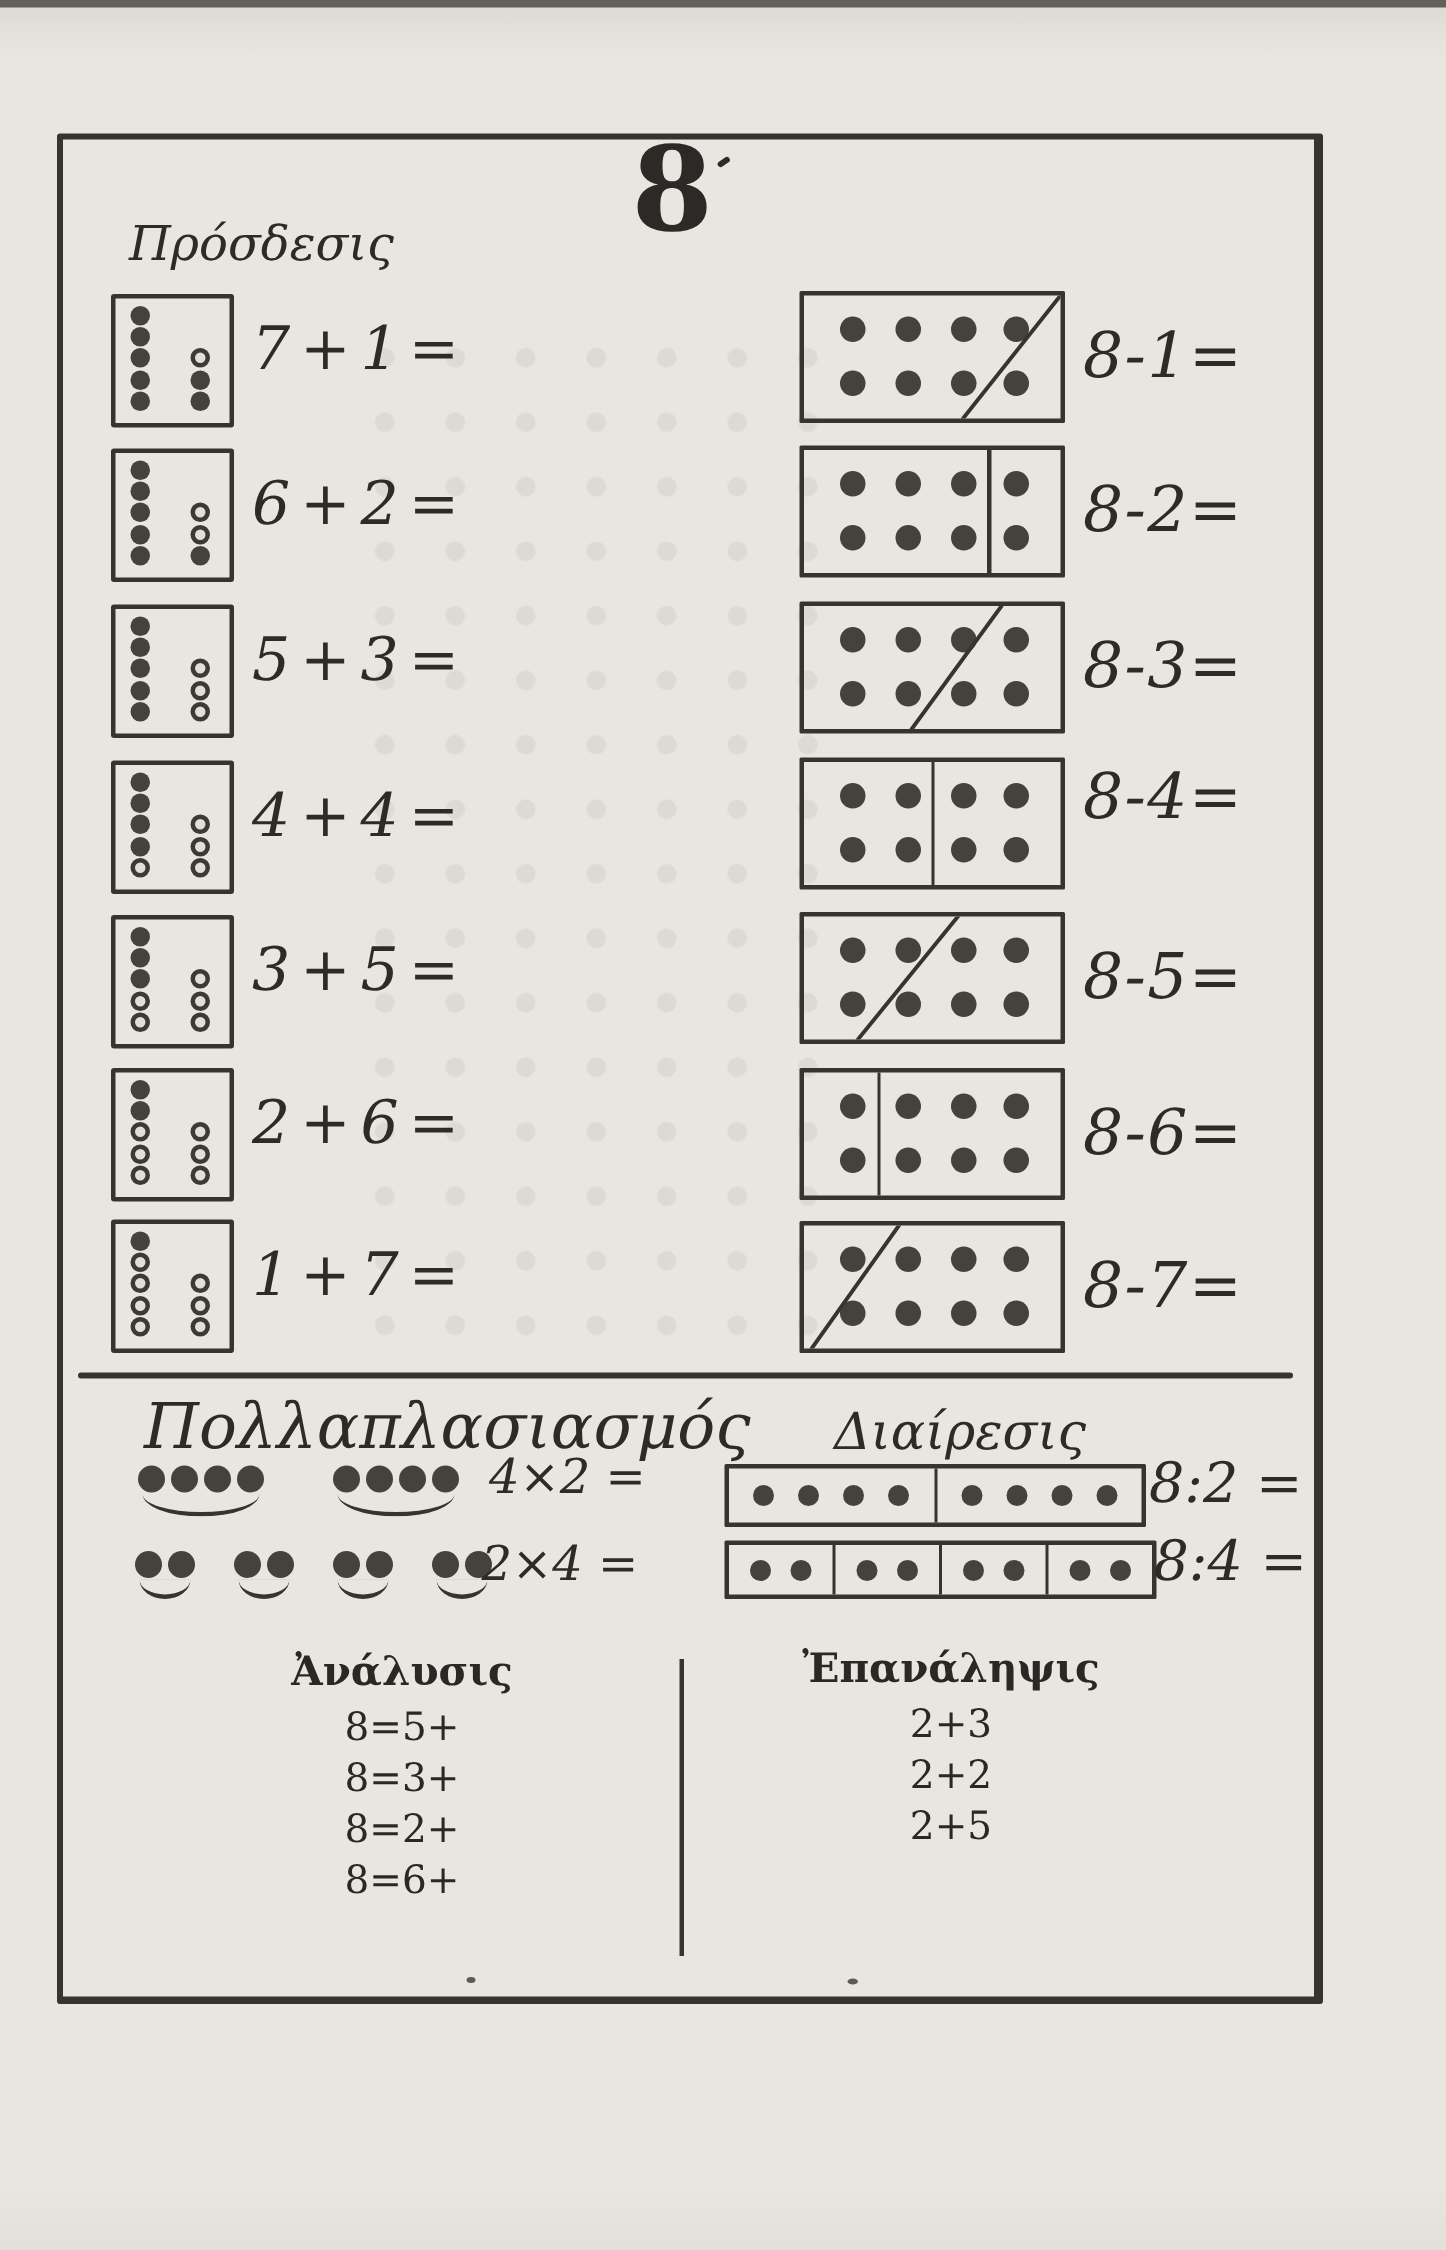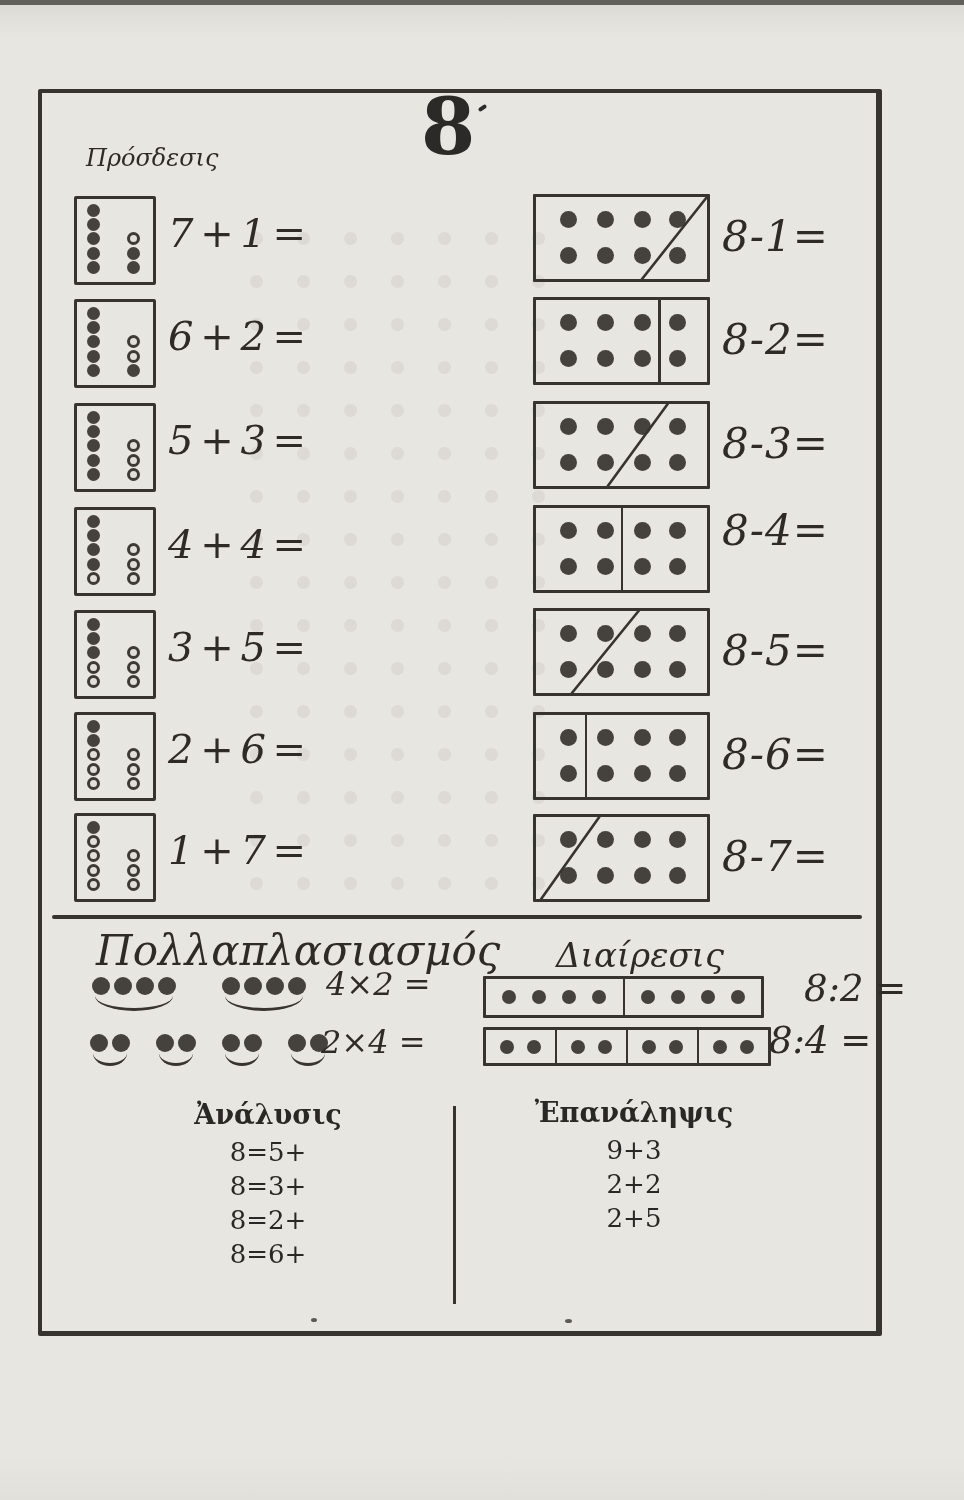--- a/index.html
+++ b/index.html
@@ -21,21 +21,21 @@
   }
   
   .ghost{
     position:absolute;left:225px;top:205px;width:330px;height:700px;
     background-image:radial-gradient(circle,rgba(104,101,94,.09) 6px,rgba(104,101,94,0) 7px);
     background-size:47px 43px;background-position:8px 12px;
   }
   .numeral{position:absolute;left:421px;top:88px;font-size:78px;font-weight:bold;line-height:1;color:#2c2a26;}
   .numeral-tick{position:absolute;left:478px;top:106px;width:9px;height:4px;background:#2c2a26;transform:rotate(-35deg);border-radius:2px;}
   .hand{font-family:"DejaVu Serif",serif;font-style:italic;color:#2e2b27;}
-  .section-title{position:absolute;font-size:24px;line-height:1;white-space:nowrap;}
+  .section-title{position:absolute;font-size:32px;line-height:1;white-space:nowrap;}
   .add-title{left:86px;top:146px;}
   .sub-title{left:597px;top:142px;}
   .mult-title{left:80px;top:930px;font-size:42px;margin-left:16px;}
   .div-title{left:556px;top:938px;font-size:34px;}
 
   .add-box{position:absolute;left:74px;width:82px;height:89px;box-sizing:border-box;border:3px solid var(--ink);border-radius:2px;}
   .sub-box{position:absolute;left:533px;width:177px;height:88px;box-sizing:border-box;border:3px solid var(--ink);border-radius:1px;}
   .dot{position:absolute;border-radius:50%;}
   .dot.f{background:var(--dot);}
   .dot.o{border:3px solid #3d3a35;box-sizing:border-box;background:rgba(40,38,34,.03);}
@@ -319,21 +319,21 @@
           <div class="ddot"></div>
           <div class="ddot"></div>
         </div>
         <div class="div-cell">
           <div class="ddot"></div>
           <div class="ddot"></div>
           <div class="ddot"></div>
           <div class="ddot"></div>
         </div>
       </div>
-      <div class="div-label hand" style="left: 766px; top: 970px; margin-left: 38px;">8:2 =</div>
+      <div class="div-label hand" style="left: 766px; top: 970px;">8:2 =</div>
       <div class="div-rect" style="left: 483px; top: 1027px; width: 288px; height: 39px;">
         <div class="div-cell">
           <div class="ddot"></div>
           <div class="ddot"></div>
         </div>
         <div class="div-cell">
           <div class="ddot"></div>
           <div class="ddot"></div>
         </div>
         <div class="div-cell">
@@ -356,21 +356,21 @@
         <div class="item">8=2+</div>
         <div class="item">8=6+</div>
       </div>
   </div>
 
   <div class="vdivider"></div>
 
   <div class="block" id="repetition-block" style="left:524px;top:1098px;width:220px;">
     <div class="hdr">Ἐπανάληψις</div>
     <div class="items" id="repetition-items">
-        <div class="item">9+3</div>
+        <div class="item">2+3</div>
         <div class="item">2+2</div>
         <div class="item">2+5</div>
       </div>
   </div>
 
   <div class="speck" style="left:311px;top:1318px;width:6px;height:4px;"></div>
   <div class="speck" style="left:565px;top:1319px;width:7px;height:4px;"></div>
 </div>
 
 </body></html>

